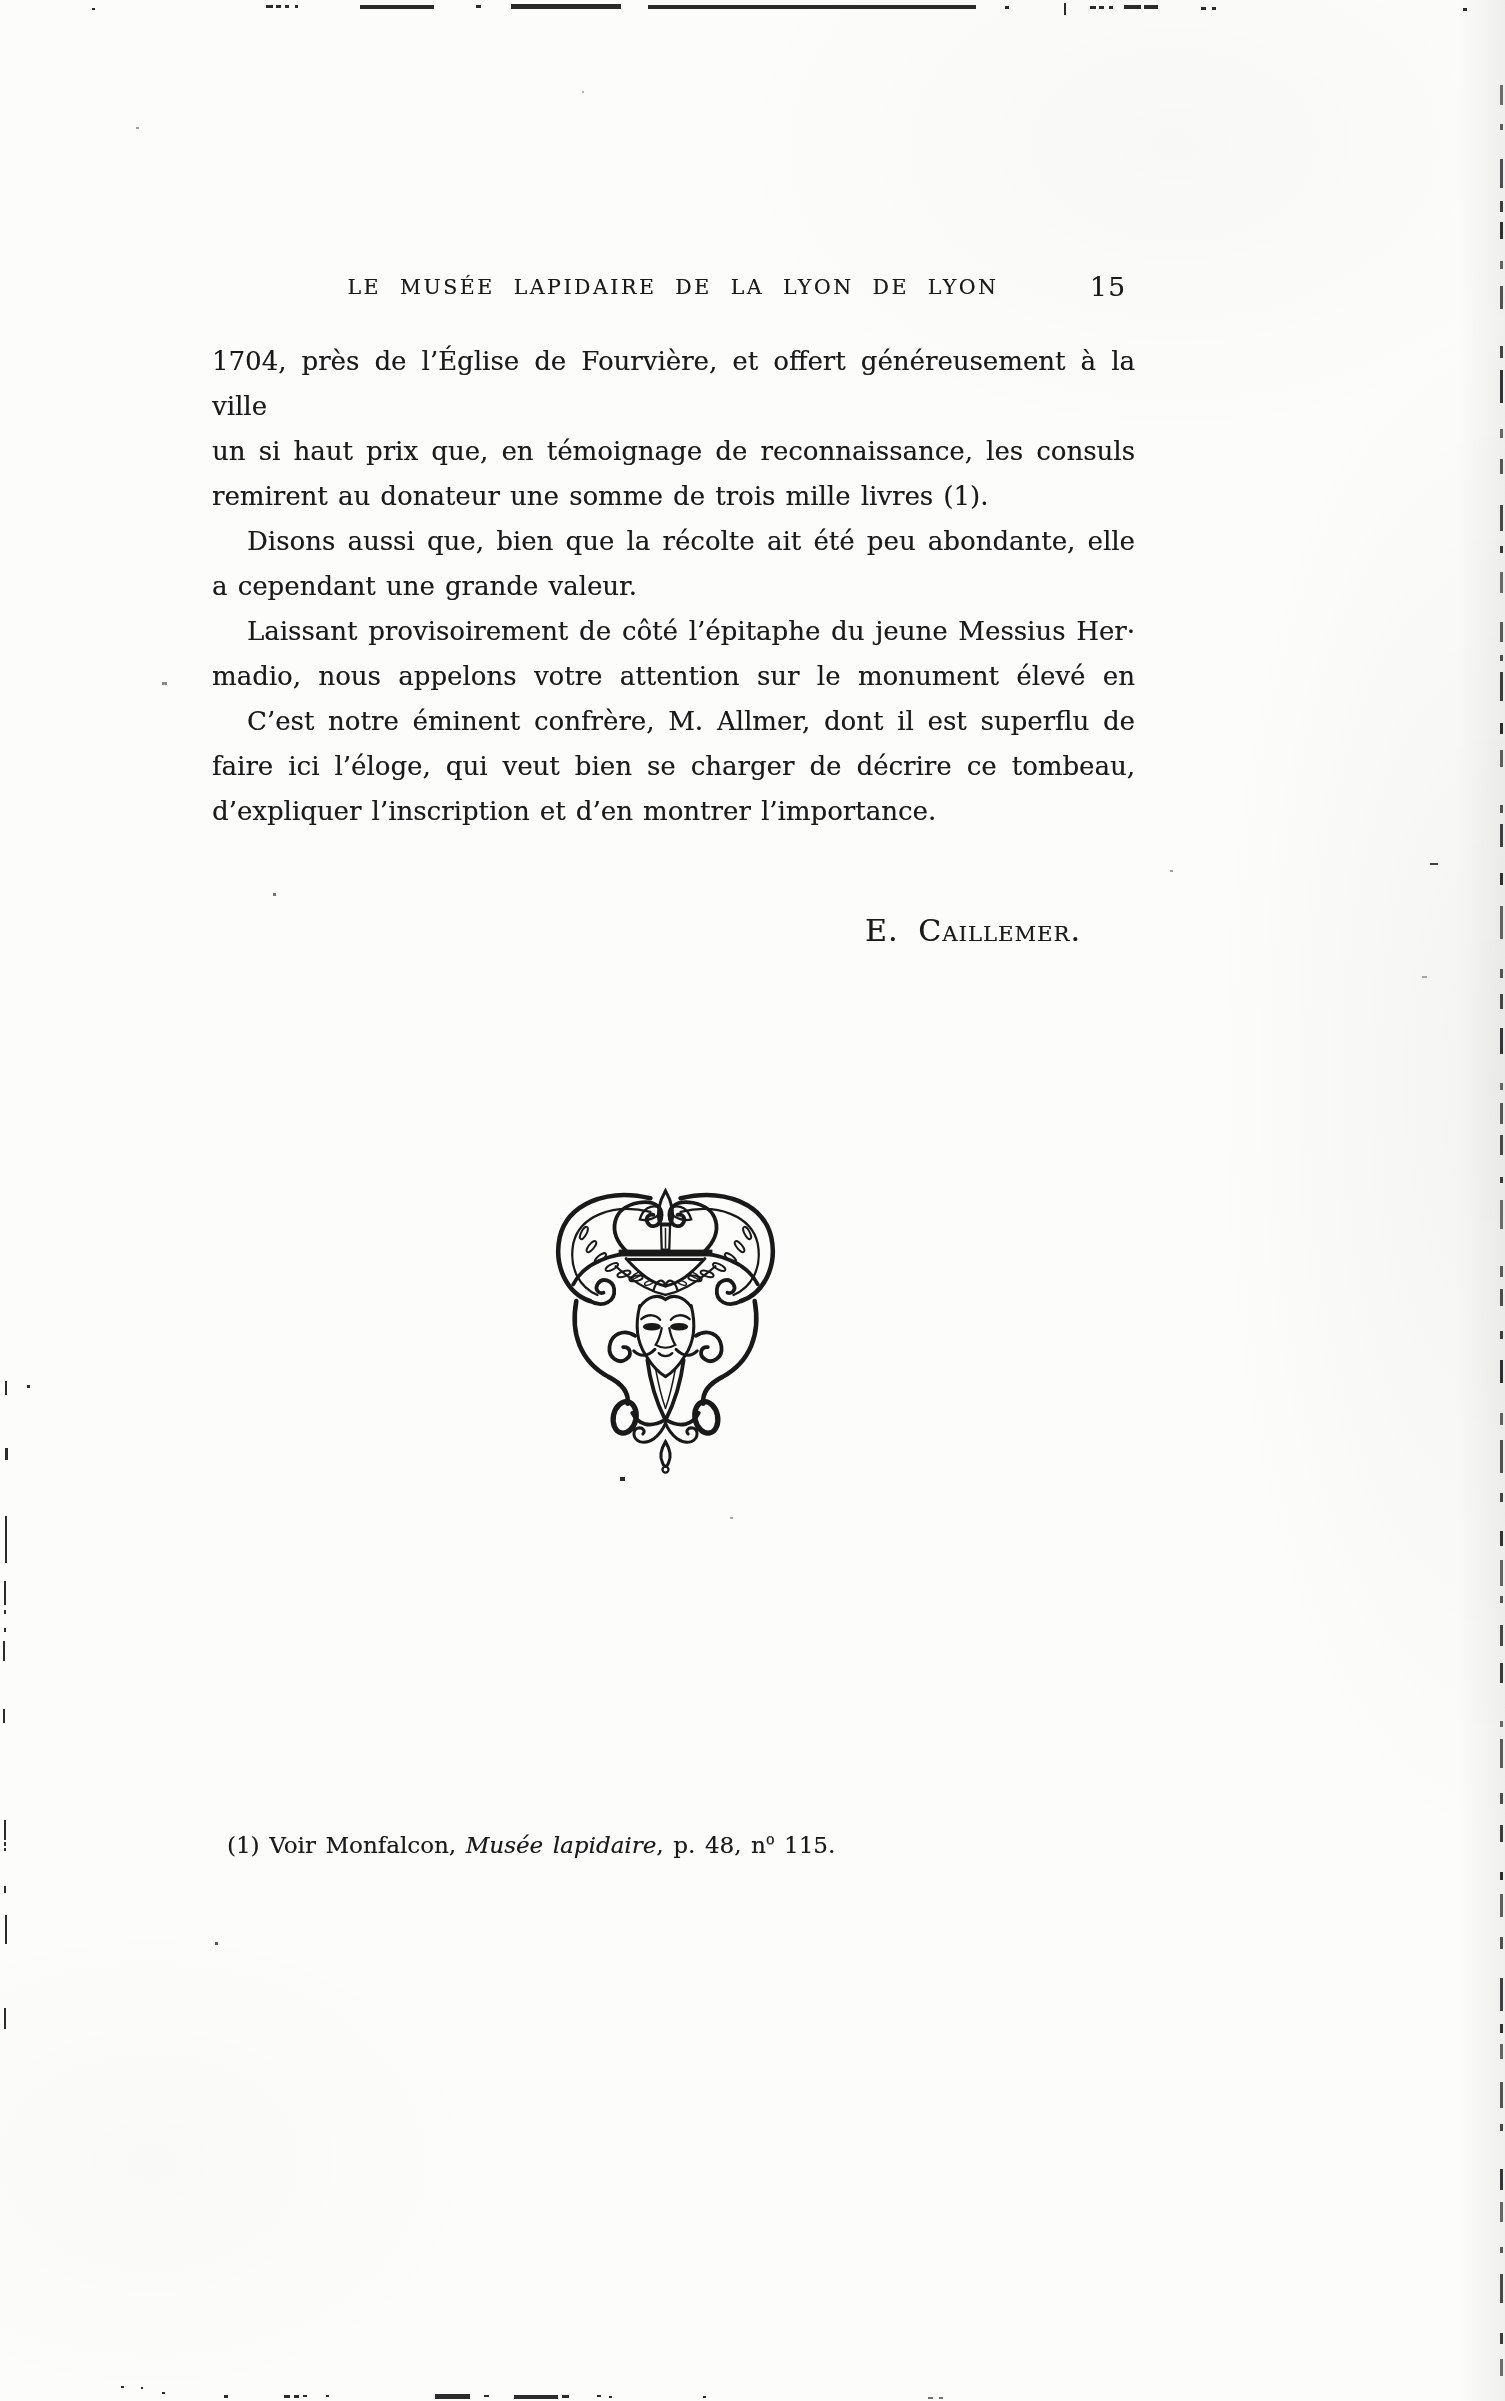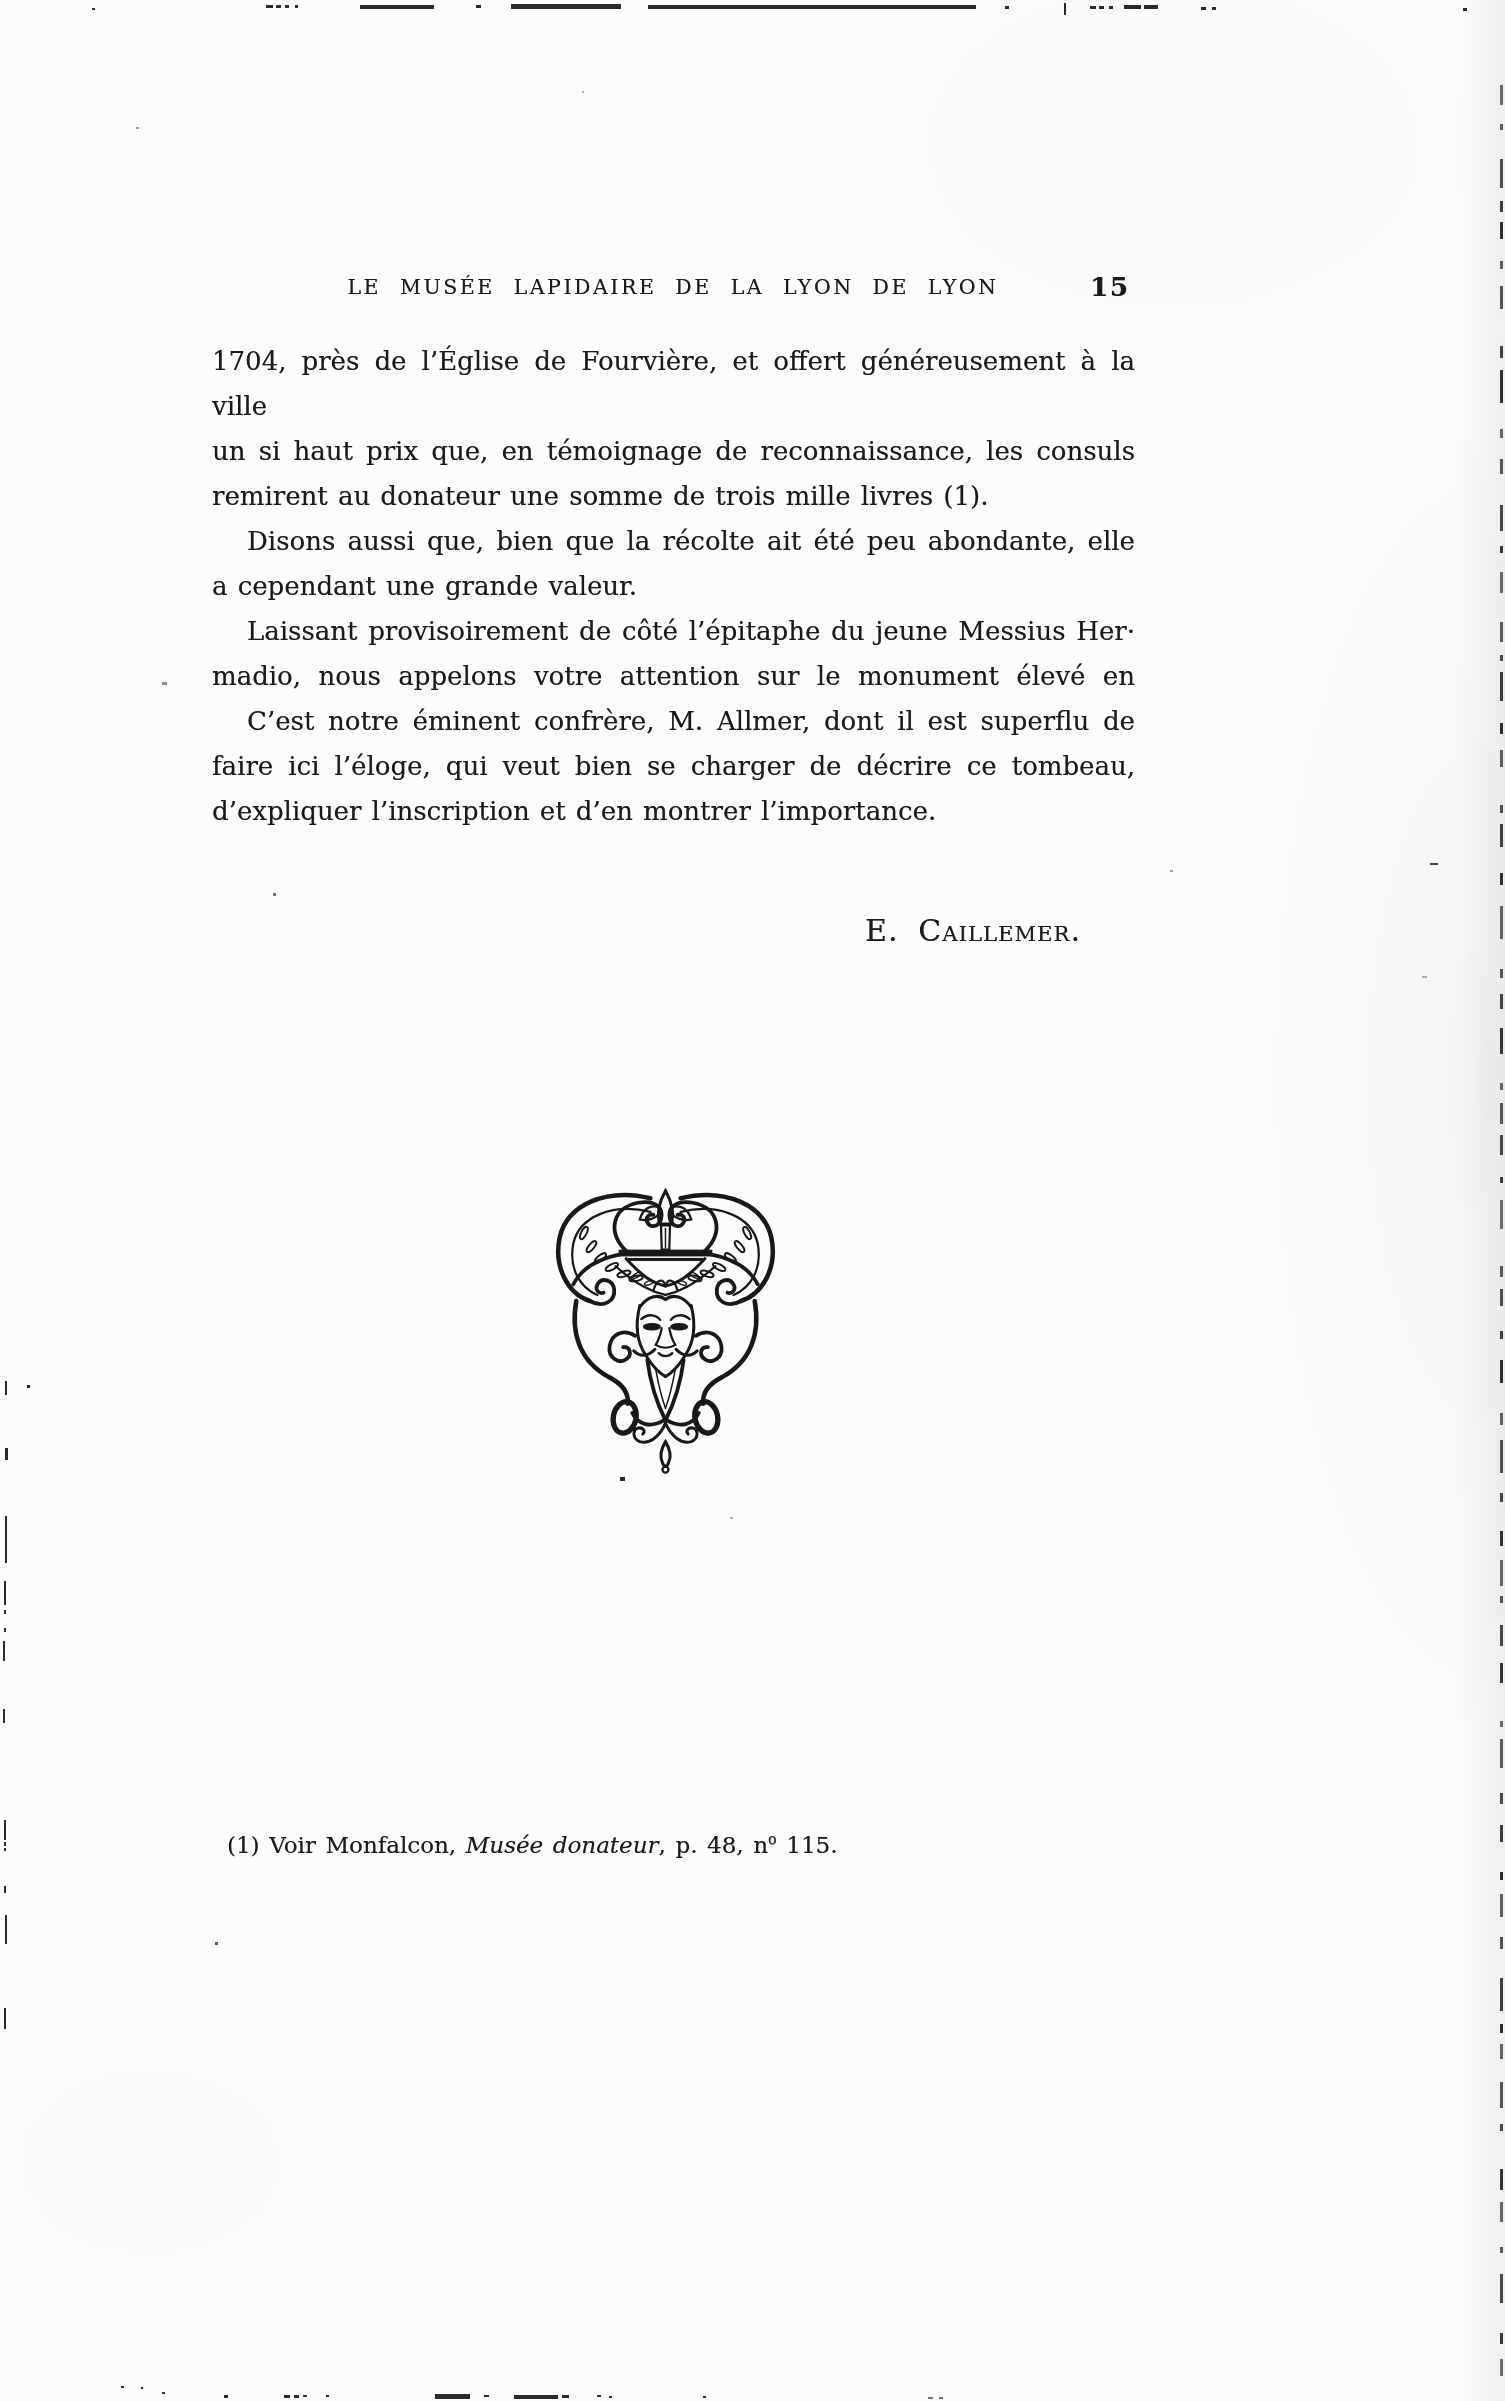--- a/index.html
+++ b/index.html
@@ -16,21 +16,20 @@
   .right-shade{position:absolute;top:0;right:0;width:48px;height:100%;
     background:linear-gradient(to right, rgba(0,0,0,0), rgba(0,0,0,0.05));}
   .running-header{
     position:absolute;left:212px;top:275px;width:922px;text-align:center;
     font-size:20.4px;letter-spacing:2.6px;word-spacing:9.8px;
     text-shadow:0.2px 0.2px 0.3px rgba(10,10,10,0.55);
   }
   .page-number{
     position:absolute;left:1090px;top:271px;font-size:26.4px;letter-spacing:1.5px;
     text-shadow:0.2px 0.2px 0.3px rgba(10,10,10,0.55);
-    font-weight:bold;
   }
   .body-block{
     position:absolute;left:212px;top:339px;width:923px;
     font-size:26px;line-height:45px;word-spacing:1.9px;
     text-shadow:0.2px 0.2px 0.4px rgba(15,15,15,0.5);
   }
   .line{text-align:left;white-space:normal;}
   .line.j{text-align:justify;text-align-last:justify;-moz-text-align-last:justify;}
   .line.indent{text-indent:35px;}
   .signature{
@@ -148,21 +147,21 @@
     <ellipse cx="224" cy="306" rx="15" ry="21" stroke-width="7" transform="rotate(-12 224 306)"></ellipse>
     <path d="M168 310 C150 320 134 316 126 300" stroke-width="5"></path>
     <path d="M172 310 C190 320 206 316 214 300" stroke-width="5"></path>
 
     <path d="M170 314 C162 332 148 342 136 338 C126 334 126 322 134 320 C140 319 144 324 140 328" stroke-width="4"></path>
     <path d="M170 314 C178 332 192 342 204 338 C214 334 214 322 206 320 C200 319 196 324 200 328" stroke-width="4"></path>
     <path d="M170 338 C164 348 162 358 166 366 C168 372 172 372 174 366 C178 358 176 348 170 338 Z" stroke-width="4"></path>
     <circle cx="170" cy="375" r="4" stroke-width="3"></circle>
   </svg>
 
-  <div class="footnote"><span>(1) Voir Monfalcon, </span><span class="fn-italic">Musée donateur</span><span>, p. 48, n</span><span class="fn-sup">o</span><span> 115.</span></div>
+  <div class="footnote"><span>(1) Voir Monfalcon, </span><span class="fn-italic">Musée lapidaire</span><span>, p. 48, n</span><span class="fn-sup">o</span><span> 115.</span></div>
 
 <div class="mk" style="left: 266px; top: 4.5px; width: 6.8px; height: 3.8px; opacity: 0.9;"></div>
     <div class="mk" style="left: 276px; top: 5.3px; width: 4.5px; height: 3px; opacity: 0.9;"></div>
     <div class="mk" style="left: 285px; top: 4.5px; width: 3.8px; height: 3px; opacity: 0.9;"></div>
     <div class="mk" style="left: 295px; top: 5.3px; width: 3px; height: 3px; opacity: 0.9;"></div>
     <div class="mk" style="left: 360px; top: 4.5px; width: 74px; height: 4.5px; opacity: 0.9;"></div>
     <div class="mk" style="left: 476px; top: 5.3px; width: 4.5px; height: 3px; opacity: 0.9;"></div>
     <div class="mk" style="left: 511px; top: 3.8px; width: 110px; height: 5.3px; opacity: 0.9;"></div>
     <div class="mk" style="left: 648px; top: 4.5px; width: 328px; height: 4.5px; opacity: 0.9;"></div>
     <div class="mk" style="left: 1005px; top: 6px; width: 3.8px; height: 3px; opacity: 0.9;"></div>

